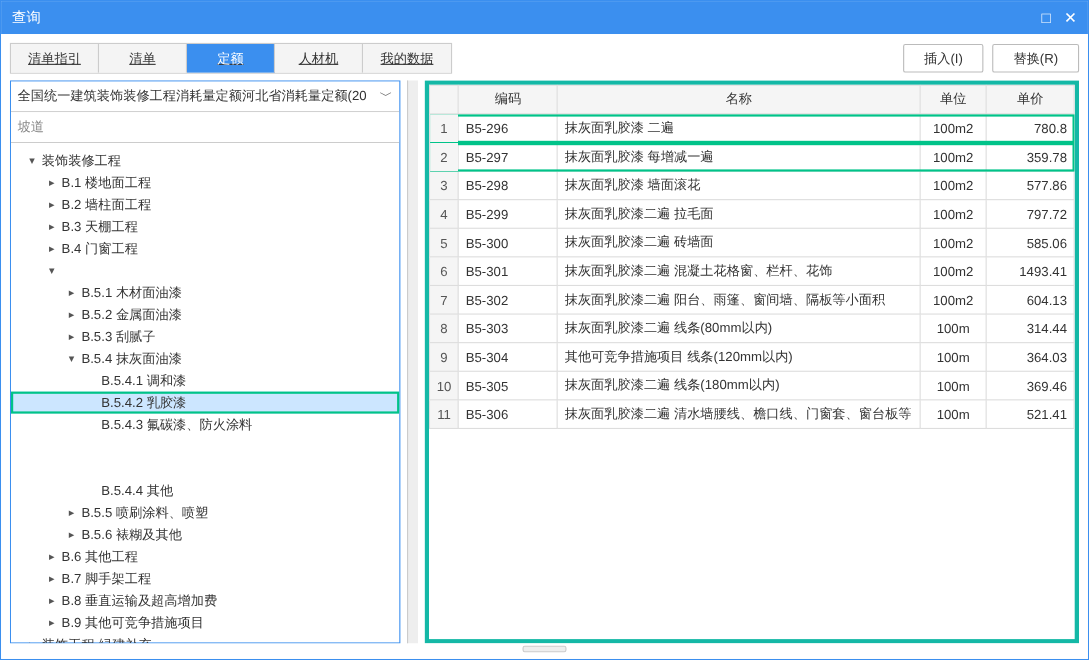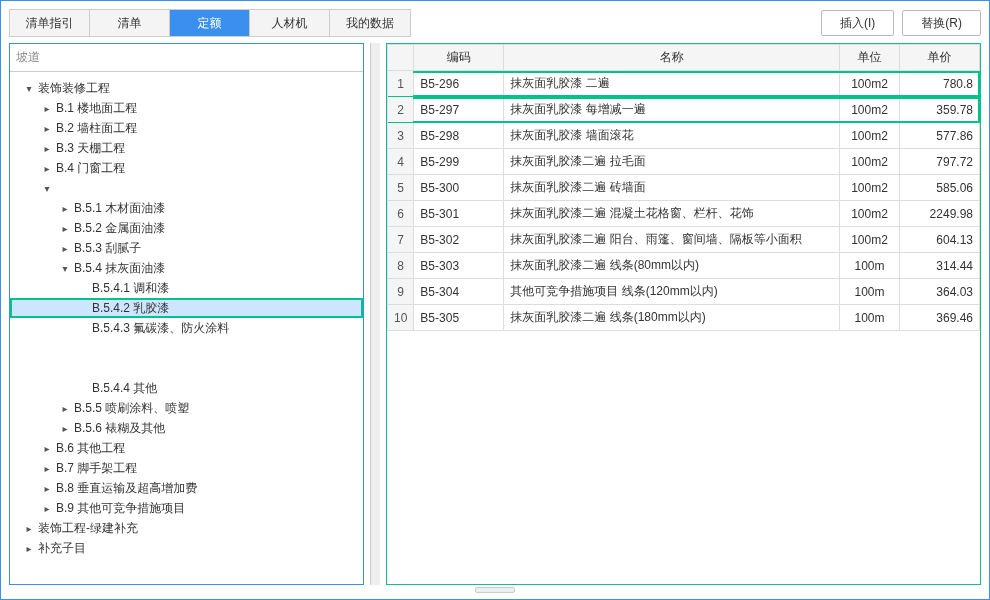--- a/index.html
+++ b/index.html
@@ -4,75 +4,86 @@
 <style>
 * { box-sizing: border-box; margin: 0; padding: 0; }
 body { font-family: "Microsoft YaHei", Arial, sans-serif; font-size: 12px; color: #333; background: #fff; }
 .window { width: 990px; height: 600px; display: flex; flex-direction: column; border: 1px solid #3b8fef; }
 .titlebar { background: #3b8fef; color: #fff; height: 30px; display: flex; align-items: center; padding: 0 10px; justify-content: space-between; }
 .titlebar .title { font-size: 13px; }
 .titlebar .win-controls { display: flex; gap: 12px; }
 .titlebar .win-controls span { cursor: pointer; font-size: 14px; display: inline-flex; align-items: center; }
 .body { flex: 1; display: flex; flex-direction: column; background: #fff; padding: 8px 8px 4px 8px; overflow: hidden; }
 .toprow { display: flex; align-items: center; gap: 8px; margin-bottom: 6px; }
-.tabs { display: flex; border: 1px solid #ccc; }
+.tabs { display: flex; border: 1px solid #ccc; text-decoration: underline; }
 .tab { width: 80px; height: 26px; display: flex; align-items: center; justify-content: center; cursor: pointer; background: #f4f4f4; border-right: 1px solid #ccc; }
 .tab:last-child { border-right: none; }
 .tab.active { background: #3b8fef; color: #fff; }
 .spacer { flex: 1; }
 .btn { height: 26px; padding: 0 18px; border: 1px solid #bbb; background: #fff; display: flex; align-items: center; justify-content: center; cursor: pointer; border-radius: 2px; }
 .main { flex: 1; display: flex; gap: 6px; overflow: hidden; }
 .left { width: 355px; display: flex; flex-direction: column; border: 1px solid #3b8fef; overflow: hidden; }
 .select-row { border-bottom: 1px solid #ccc; height: 28px; display: flex; align-items: center; padding: 0 6px; cursor: pointer; }
 .select-row .sel-text { flex: 1; white-space: nowrap; overflow: hidden; text-overflow: clip; }
 .select-row .chev { color: #666; margin-left: 4px; }
 .search-row { border-bottom: 1px solid #ccc; height: 28px; }
 .search-row input { width: 100%; height: 100%; border: none; outline: none; padding: 0 6px; font-size: 12px; color: #888; }
 .tree { flex: 1; overflow: auto; padding: 6px 0; }
 .tree-node { height: 20px; display: flex; align-items: center; padding-right: 8px; white-space: nowrap; cursor: pointer; }
 .tree-node.selected { background: #cce6ff; }
 .tree-node.highlighted { outline: 2px solid #00c389; outline-offset: -2px; }
 .tree-toggle { width: 14px; display: inline-flex; justify-content: center; color: #555; font-size: 10px; }
 .tree-label { margin-left: 2px; }
 .right { flex: 1; display: flex; flex-direction: column; overflow: hidden; }
-.grid { border: 1px solid #14b8a6; flex: 1; overflow: auto; }
+.grid { border: 4px solid #14b8a6; flex: 1; overflow: auto; }
 table { border-collapse: collapse; width: 100%; }
 th, td { border: 1px solid #ddd; padding: 4px 6px; font-size: 12px; vertical-align: middle; }
 th { background: #f5f5f5; font-weight: normal; text-align: center; height: 22px; }
 td.rownum { background: #f5f5f5; text-align: center; width: 26px; color: #555; }
 td.code { width: 90px; }
 td.unit { width: 60px; text-align: center; }
 td.price { width: 80px; text-align: right; }
 tr.hl-row td { position: relative; }
 tr.hl-row { outline: 2px solid #00c389; outline-offset: -2px; }
 .colhandle { width: 10px; background: #eee; border-left: 1px solid #ccc; cursor: col-resize; }
 .footer { height: 10px; display: flex; justify-content: center; align-items: center; color: #888; }
 .footer .drag { width: 40px; height: 6px; background: #eee; border: 1px solid #ccc; border-radius: 2px; cursor: ns-resize; }
 </style>
 </head>
 <body>
 
 <div class="window">
+  <div class="titlebar">
+    <span class="title">查询</span>
+    <div class="win-controls">
+      <span>□</span>
+      <span>✕</span>
+    </div>
+  </div>
 
   <div class="body">
     <div class="toprow">
       <div class="tabs" id="tabs">
           <div class="tab">清单指引</div>
           <div class="tab">清单</div>
           <div class="tab active">定额</div>
           <div class="tab">人材机</div>
           <div class="tab">我的数据</div>
         </div>
       <div class="spacer"></div>
       <div class="btn">插入(I)</div>
       <div class="btn">替换(R)</div>
     </div>
 
     <div class="main">
       <div class="left">
+        <div class="select-row">
+          <span class="sel-text">全国统一建筑装饰装修工程消耗量定额河北省消耗量定额(20</span>
+          <span class="chev">﹀</span>
+        </div>
         <div class="search-row">
           <input type="text" value="坡道" style="">
         </div>
         <div class="tree" id="tree">
             <div class="tree-node" style="padding-left: 12px;">
               <span class="tree-toggle">▾</span>
               <span class="tree-label">装饰装修工程</span>
             </div>
             <div class="tree-node" style="padding-left: 30px;">
               <span class="tree-toggle">▸</span>
@@ -208,21 +219,21 @@
                   <td class="code">B5-300</td>
                   <td>抹灰面乳胶漆二遍 砖墙面</td>
                   <td class="unit">100m2</td>
                   <td class="price">585.06</td>
                 </tr>
                 <tr>
                   <td class="rownum">6</td>
                   <td class="code">B5-301</td>
                   <td>抹灰面乳胶漆二遍 混凝土花格窗、栏杆、花饰</td>
                   <td class="unit">100m2</td>
-                  <td class="price">2249.98</td>
+                  <td class="price">1493.41</td>
                 </tr>
                 <tr>
                   <td class="rownum">7</td>
                   <td class="code">B5-302</td>
                   <td>抹灰面乳胶漆二遍 阳台、雨篷、窗间墙、隔板等小面积</td>
                   <td class="unit">100m2</td>
                   <td class="price">604.13</td>
                 </tr>
                 <tr>
                   <td class="rownum">8</td>
@@ -238,20 +249,27 @@
                   <td class="unit">100m</td>
                   <td class="price">364.03</td>
                 </tr>
                 <tr>
                   <td class="rownum">10</td>
                   <td class="code">B5-305</td>
                   <td>抹灰面乳胶漆二遍 线条(180mm以内)</td>
                   <td class="unit">100m</td>
                   <td class="price">369.46</td>
                 </tr>
+                <tr>
+                  <td class="rownum">11</td>
+                  <td class="code">B5-306</td>
+                  <td>抹灰面乳胶漆二遍 清水墙腰线、檐口线、门窗套、窗台板等</td>
+                  <td class="unit">100m</td>
+                  <td class="price">521.41</td>
+                </tr>
               </tbody>
             </table>
         </div>
       </div>
     </div>
 
     <div class="footer">
       <div class="drag"></div>
     </div>
   </div>

